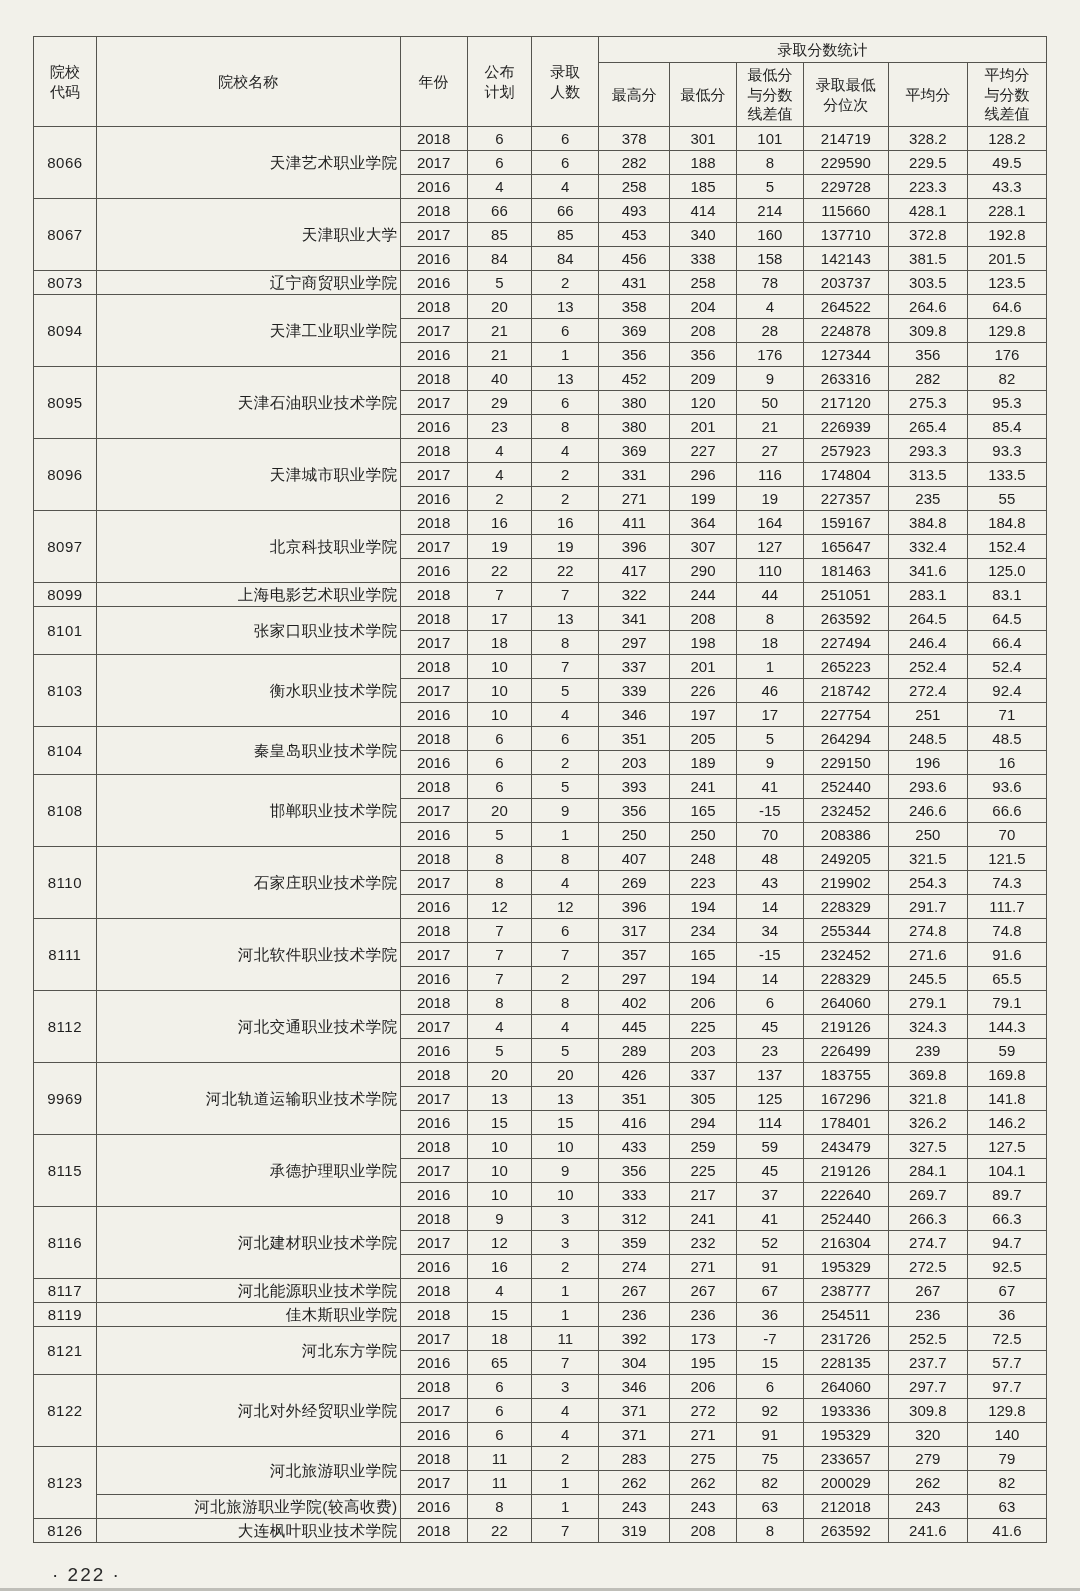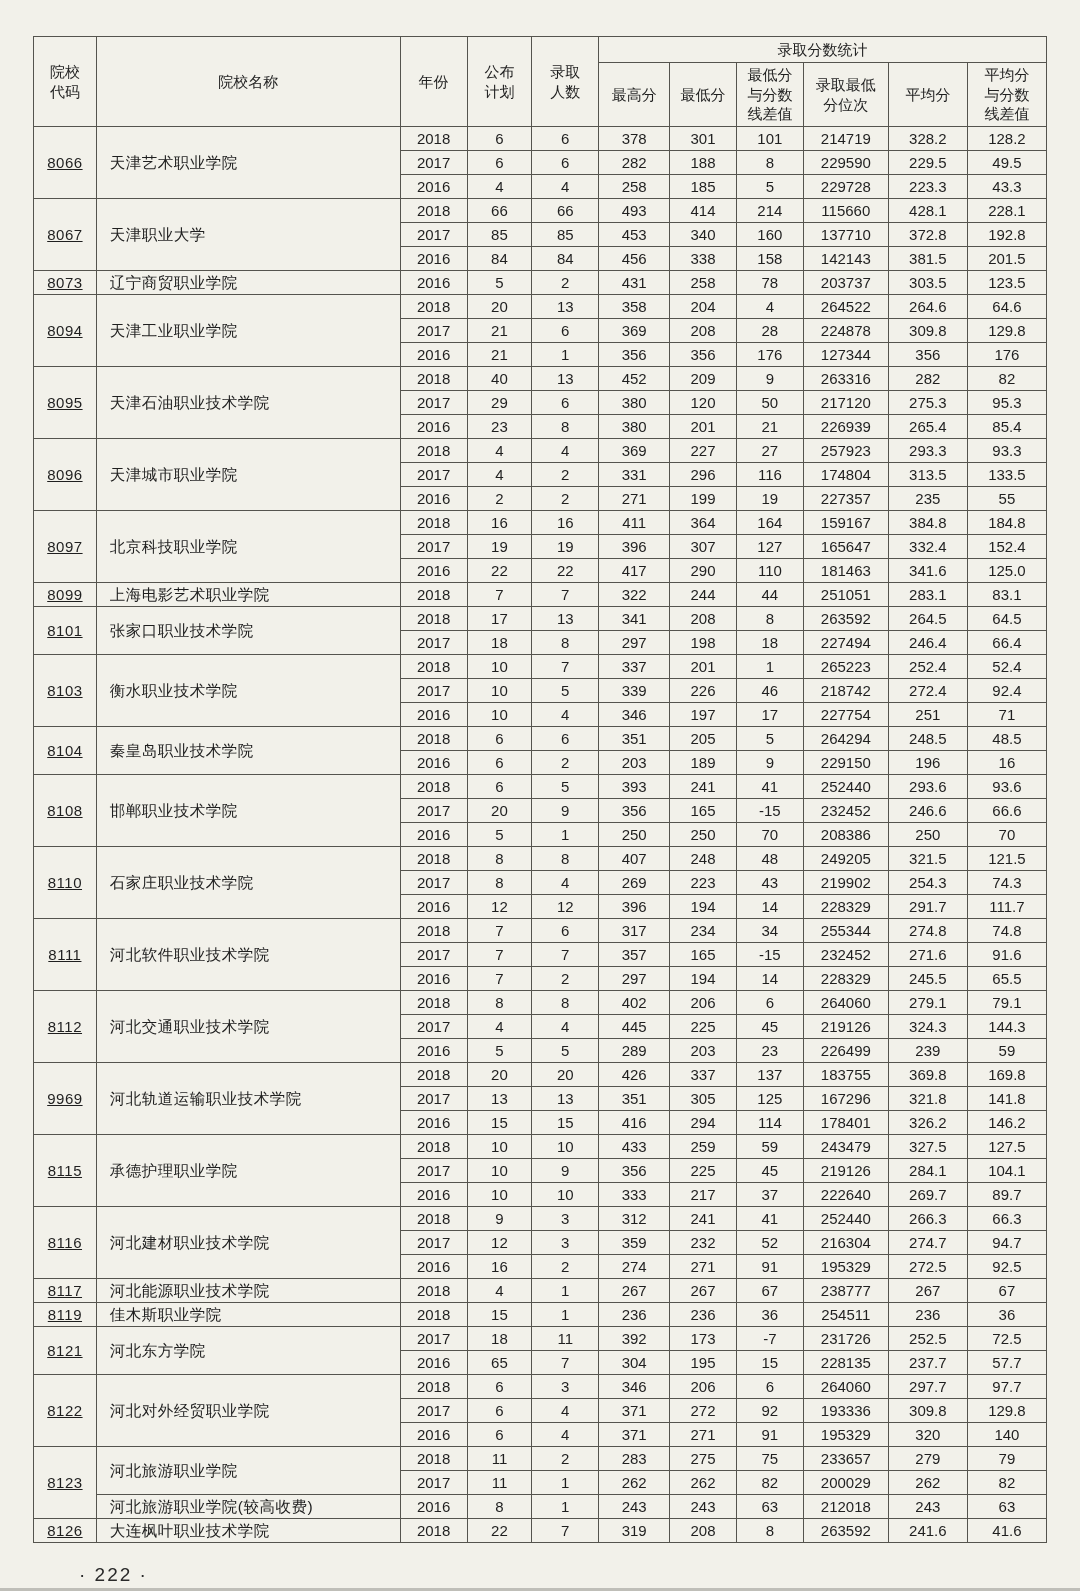--- a/index.html
+++ b/index.html
@@ -37,34 +37,33 @@
   .score-table thead th {
     font-weight: normal;
     white-space: pre-line;
     line-height: 1.3;
     font-size: 15px;
     padding: 2px 1px;
   }
   .score-table thead tr.group-row th { height: 26px; }
   .score-table thead tr.label-row th { height: 64px; }
   .score-table td.name {
-    text-align: left;
+    text-align: right;
     padding-left: 13px;
     font-size: 15.5px;
     letter-spacing: 0.5px;
   }
-  .score-table td.code { letter-spacing: 0.5px; text-decoration: underline; }
+  .score-table td.code { letter-spacing: 0.5px; }
   .footer-pagenum {
     position: absolute;
     left: 52px;
     bottom: 5px;
     font-size: 19px;
     color: #2a2a2a;
     letter-spacing: 2px;
-    margin-left: 27px;
   }
   .watermark {
     position: absolute;
     left: 856px;
     top: 1526px;
     font-size: 32px;
     font-weight: bold;
     color: #7e7e7a;
     opacity: 0.85;
     letter-spacing: 4px;

